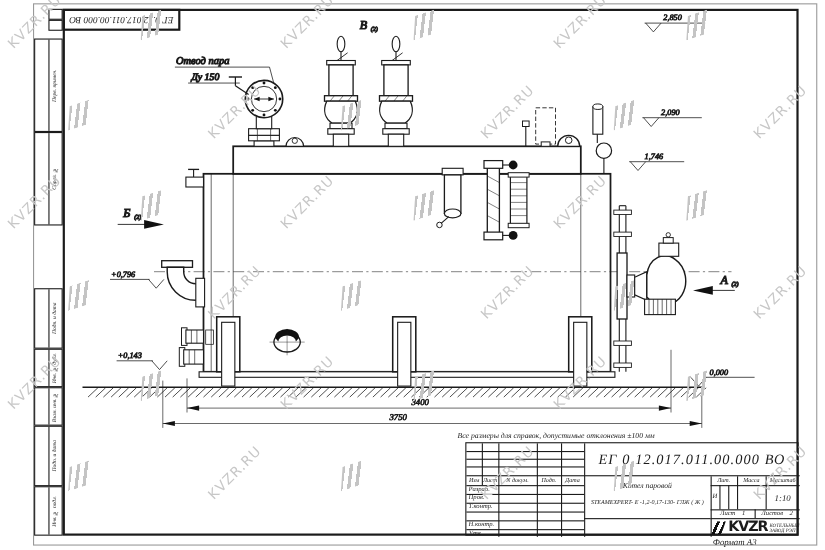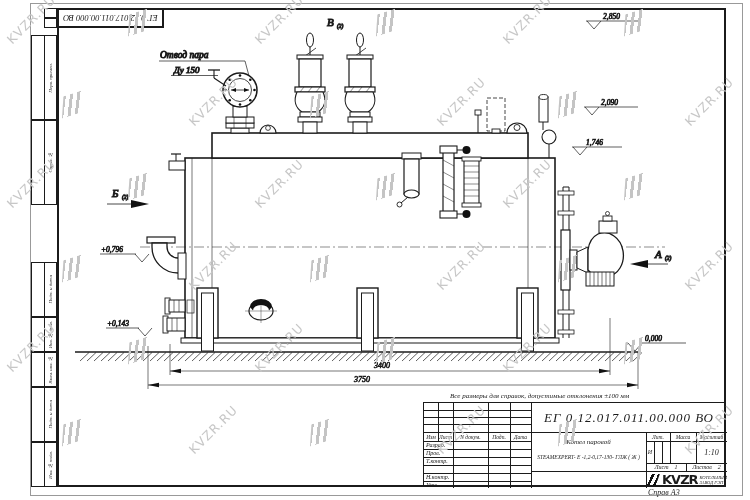--- a/index.html
+++ b/index.html
@@ -19,21 +19,21 @@
   .tl-doc span{transform:rotate(180deg);font-size:8.5px;font-style:italic;white-space:nowrap;}
   .tl-cell{left:44px;width:13px;height:10px;border:1px solid #1b1b1b;box-sizing:border-box;}
   
   .tb{left:423px;top:402px;width:303px;height:85px;border:1.6px solid #1b1b1b;box-sizing:border-box;font-style:italic;}
   .tb .cell{position:absolute;box-sizing:border-box;overflow:hidden;}
   .bl{border-left:1px solid #1b1b1b;} .bt{border-top:1px solid #1b1b1b;}
   .blh{border-left:1.5px solid #1b1b1b;} .bth{border-top:1.5px solid #1b1b1b;}
   .ctr{display:flex;align-items:center;justify-content:center;text-align:center;}
   .docnum{font-size:13px;letter-spacing:1px;white-space:nowrap;}
   .s55{font-size:5.5px;} .s6{font-size:6px;} .s7{font-size:7px;} .s8{font-size:8px;}
-  .note{left:450px;top:392px;width:300px;font-size:7px;font-style:italic;white-space:nowrap;}
+  .note{left:416px;top:392px;width:300px;font-size:7px;font-style:italic;white-space:nowrap;}
   .format{left:648px;top:488px;font-size:8px;font-style:italic;}
   .logo-wrap{display:flex;align-items:center;gap:2px;justify-content:center;width:100%;height:100%;}
   .logo-bars{width:14px;height:12px;background:repeating-linear-gradient(115deg,#111 0 2.5px,transparent 2.5px 5.5px);
              clip-path:polygon(30% 0,100% 0,70% 100%,0 100%);}
   .logo-kvzr{font-family:"DejaVu Sans",sans-serif;font-style:normal;font-weight:bold;font-size:13px;letter-spacing:-1px;}
   .logo-sub{font-size:4.5px;line-height:5px;text-align:left;}
   
   #wm-layer{left:0;top:0;width:750px;height:500px;pointer-events:none;z-index:50;}
   .wm-text{position:absolute;font-family:"DejaVu Sans",sans-serif;font-size:12.5px;letter-spacing:1px;
            color:#c7c7c7;transform:rotate(-45deg);white-space:nowrap;}
@@ -525,21 +525,21 @@
     <div class="logo-wrap">
       <div class="logo-bars"></div>
       <span class="logo-kvzr">KVZR</span>
       <span class="logo-sub">
         <span>КОТЕЛЬНЫЙ</span><br><span>ЗАВОД РЭП</span>
       </span>
     </div>
   </div>
 </div>
 
-<div class="abs format">Справ А3</div>
+<div class="abs format">Формат А3</div>
 
 <div class="abs" id="wm-layer">
     <span class="wm-text" style="left: 0px; top: 12px;">KVZR.RU</span>
     <div class="wm-logo" style="left: 124px; top: 12px;"></div>
     <span class="wm-text" style="left: 248px; top: 12px;">KVZR.RU</span>
     <div class="wm-logo" style="left: 372px; top: 12px;"></div>
     <span class="wm-text" style="left: 496px; top: 12px;">KVZR.RU</span>
     <div class="wm-logo" style="left: 620px; top: 12px;"></div>
     <div class="wm-logo" style="left: 58px; top: 94px;"></div>
     <span class="wm-text" style="left: 182px; top: 94px;">KVZR.RU</span>

